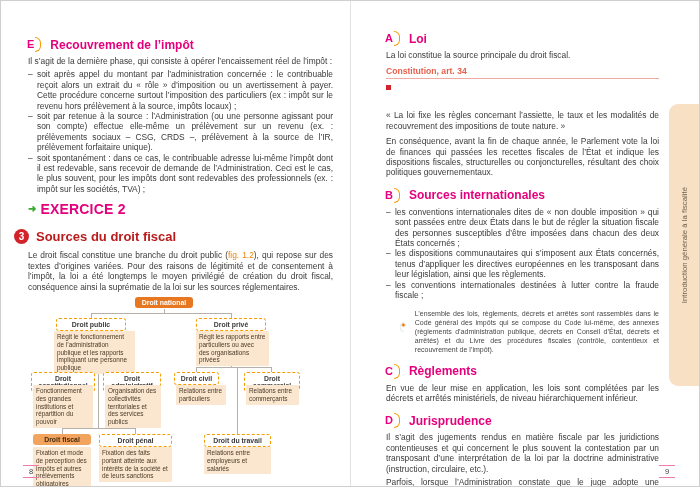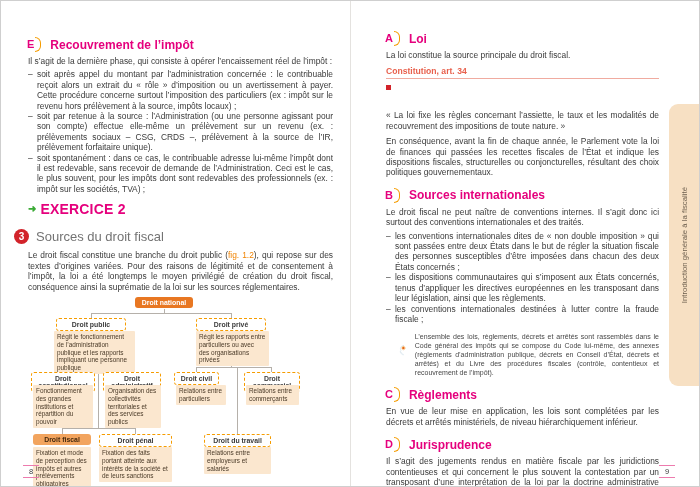--- a/index.html
+++ b/index.html
@@ -15,21 +15,21 @@
 
   
   .sec-head { display:flex; align-items:center; margin:10px 0 4px -1px; }
   .sec-letter { color:#E5007D; font-weight:bold; font-size:11px; line-height:11px; }
   .arc { width:5px; height:13px; border:1.7px solid #F59C00; border-left:none;
          border-radius:0 8px 8px 0; margin:0 9px 0 1px; }
   .sec-title { color:#E5007D; font-weight:bold; font-size:12px;text-align:center; }
   .chap-head { display:flex; align-items:center; gap:7px; margin:12px 0 6px -14px; }
   .num-circle { width:15px; height:15px; border-radius:50%; background:#D2232A; color:#fff;
         font-weight:bold; font-size:10px; display:flex; align-items:center; justify-content:center; flex:0 0 15px; }
-  .chap-title { font-size:13px; font-weight:normal; color:#737373; }
+  .chap-title { font-size:13px; font-weight:bold; color:#b91c1c; }
 
   
   .body-p { font-size:8.4px; line-height:10.4px; text-align:justify; margin:0 0 3px; }
   ul.dash { list-style:none; margin:0 0 2px; padding:0; }
   ul.dash li { position:relative; padding-left:9px; font-size:8.4px; line-height:10.4px; text-align:justify; }
   ul.dash li::before { content:"–"; position:absolute; left:0; top:0; }
 
   .exercise { display:flex; align-items:center; gap:4px; margin:7px 0 0; }
   .exercise .arrow { color:#3AAA35; font-size:10px; font-weight:bold; line-height:10px; }
   .exercise .label { color:#E5007D; font-weight:bold; font-size:14px; letter-spacing:.2px; }
@@ -164,21 +164,20 @@
       <span class="quote-square"></span>
       <span class="quote-text">« La loi fixe les règles concernant l’assiette, le taux et les modalités de recouvrement des impositions de toute nature. »</span>
     </div>
     <p class="body-p">En conséquence, avant la fin de chaque année, le Parlement vote la loi de finances qui passées les recettes fiscales de l’État et indique les dispositions fiscales, structurelles ou conjoncturelles, résultant des choix politiques gouvernementaux.</p>
 
     <div class="sec-head">
       <span class="sec-letter">B</span>
       <span class="arc"></span>
       <span class="sec-title">Sources internationales</span>
     </div>
-    <p class="body-p">Le droit fiscal ne peut naître de conventions internes. Il s’agit donc ici surtout des conventions internationales et des traités.</p>
     <ul class="dash">
       <li>les conventions internationales dites de « non double imposition » qui sont passées entre deux États dans le but de régler la situation fiscale des personnes susceptibles d’être imposées dans chacun des deux États concernés ;</li>
       <li>les dispositions communautaires qui s’imposent aux États concernés, tenus d’appliquer les directives européennes en les transposant dans leur législation, ainsi que les règlements.</li>
       <li>les conventions internationales destinées à lutter contre la fraude fiscale ;</li>
     </ul>
 
     <div class="note">
       <svg width="36" height="42" viewBox="0 0 36 42">
         <path d="M23 3c-8 0-13 5.5-13 12.5 0 3 .9 5 2 7l-3.2 6.3c-.3.6.1 1.4.8 1.4H13v4.5c0 1.5 1.2 2.7 2.7 2.7H21V41" fill="none" stroke="#A9C5D6" stroke-width="1.5" stroke-linecap="round" stroke-linejoin="round"></path>
         <g transform="translate(22,13)">

